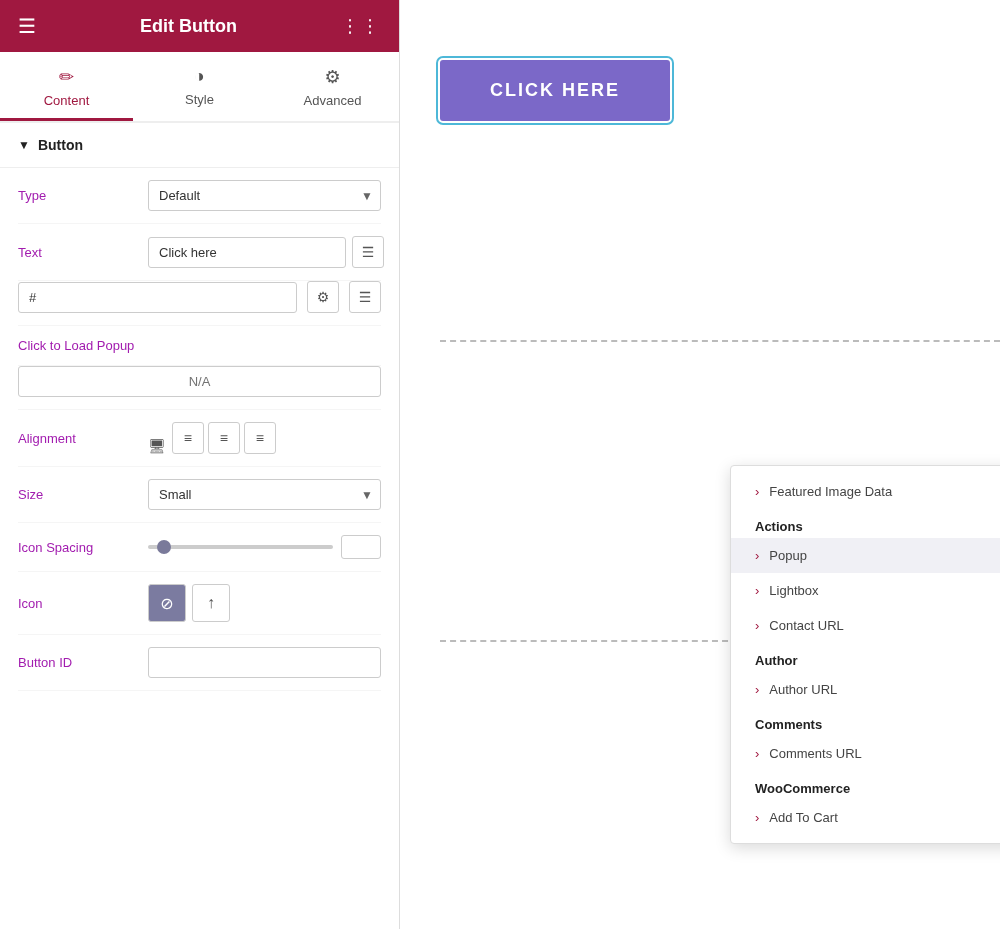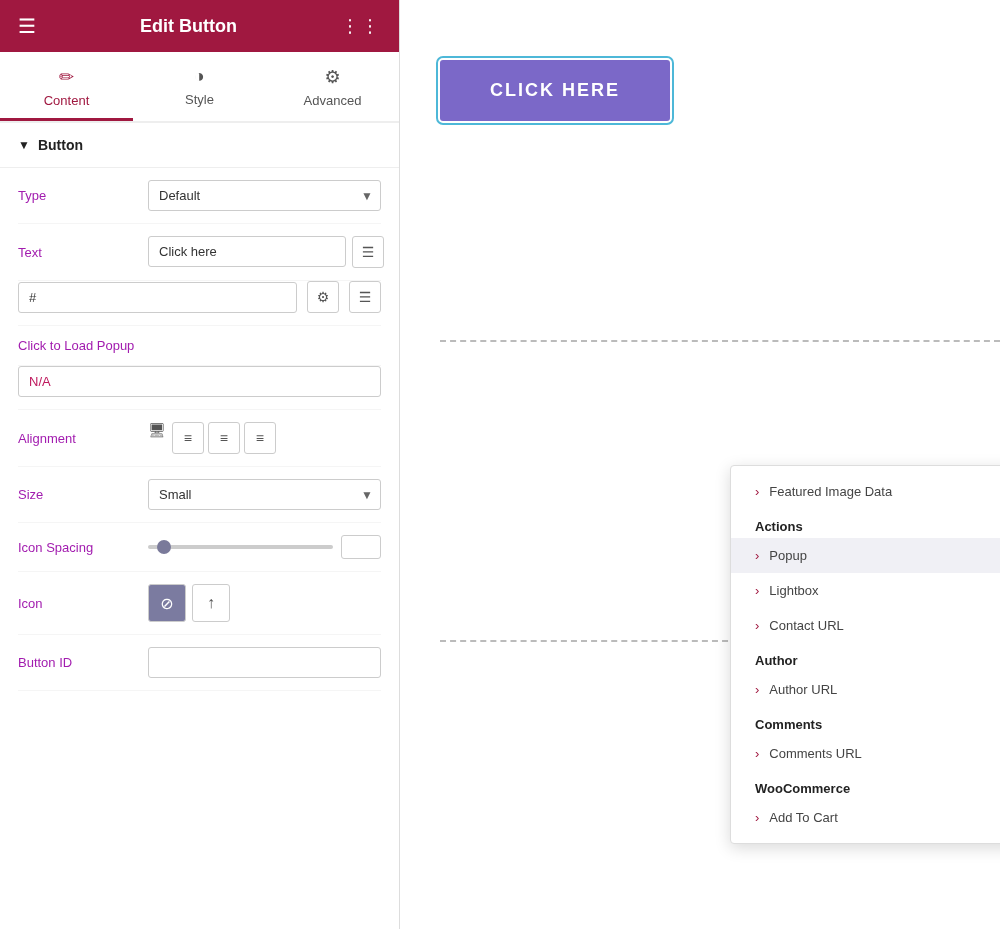--- a/index.html
+++ b/index.html
@@ -88,21 +88,21 @@
     }
     .form-label {
       font-size: 13px;
       color: #a21caf;
       width: 120px;
       flex-shrink: 0;
     }
     .form-control-wrap {
       flex: 1;
       display: flex;
-      align-items: flex-start;
+      align-items: flex-end;
       gap: 6px;
     }
     .select-wrapper {
       flex: 1;
       position: relative;
       display: flex;
       align-items: center;
     }
     .select-wrapper select {
       width: 100%;
@@ -304,23 +304,24 @@
       width: calc(100% - 40px);
       left: 40px;
     }
 
     .n-a-dropdown {
       flex: 1;
       border: 1px solid #ccc;
       border-radius: 3px;
       padding: 7px 10px;
       font-size: 13px;
-      color: #be185d;
-      background: #fff;
-      cursor: pointer;
+      color: #737373;
+      background: #fff;
+      cursor: pointer;
+      text-align: center;
     }
   </style>
 </head>
 <body>
 
 <div class="sidebar">
 
   <div class="sidebar-header">
     <span style="font-size:20px; cursor:pointer;">☰</span>
     <span class="sidebar-header-title">Edit Button</span>

